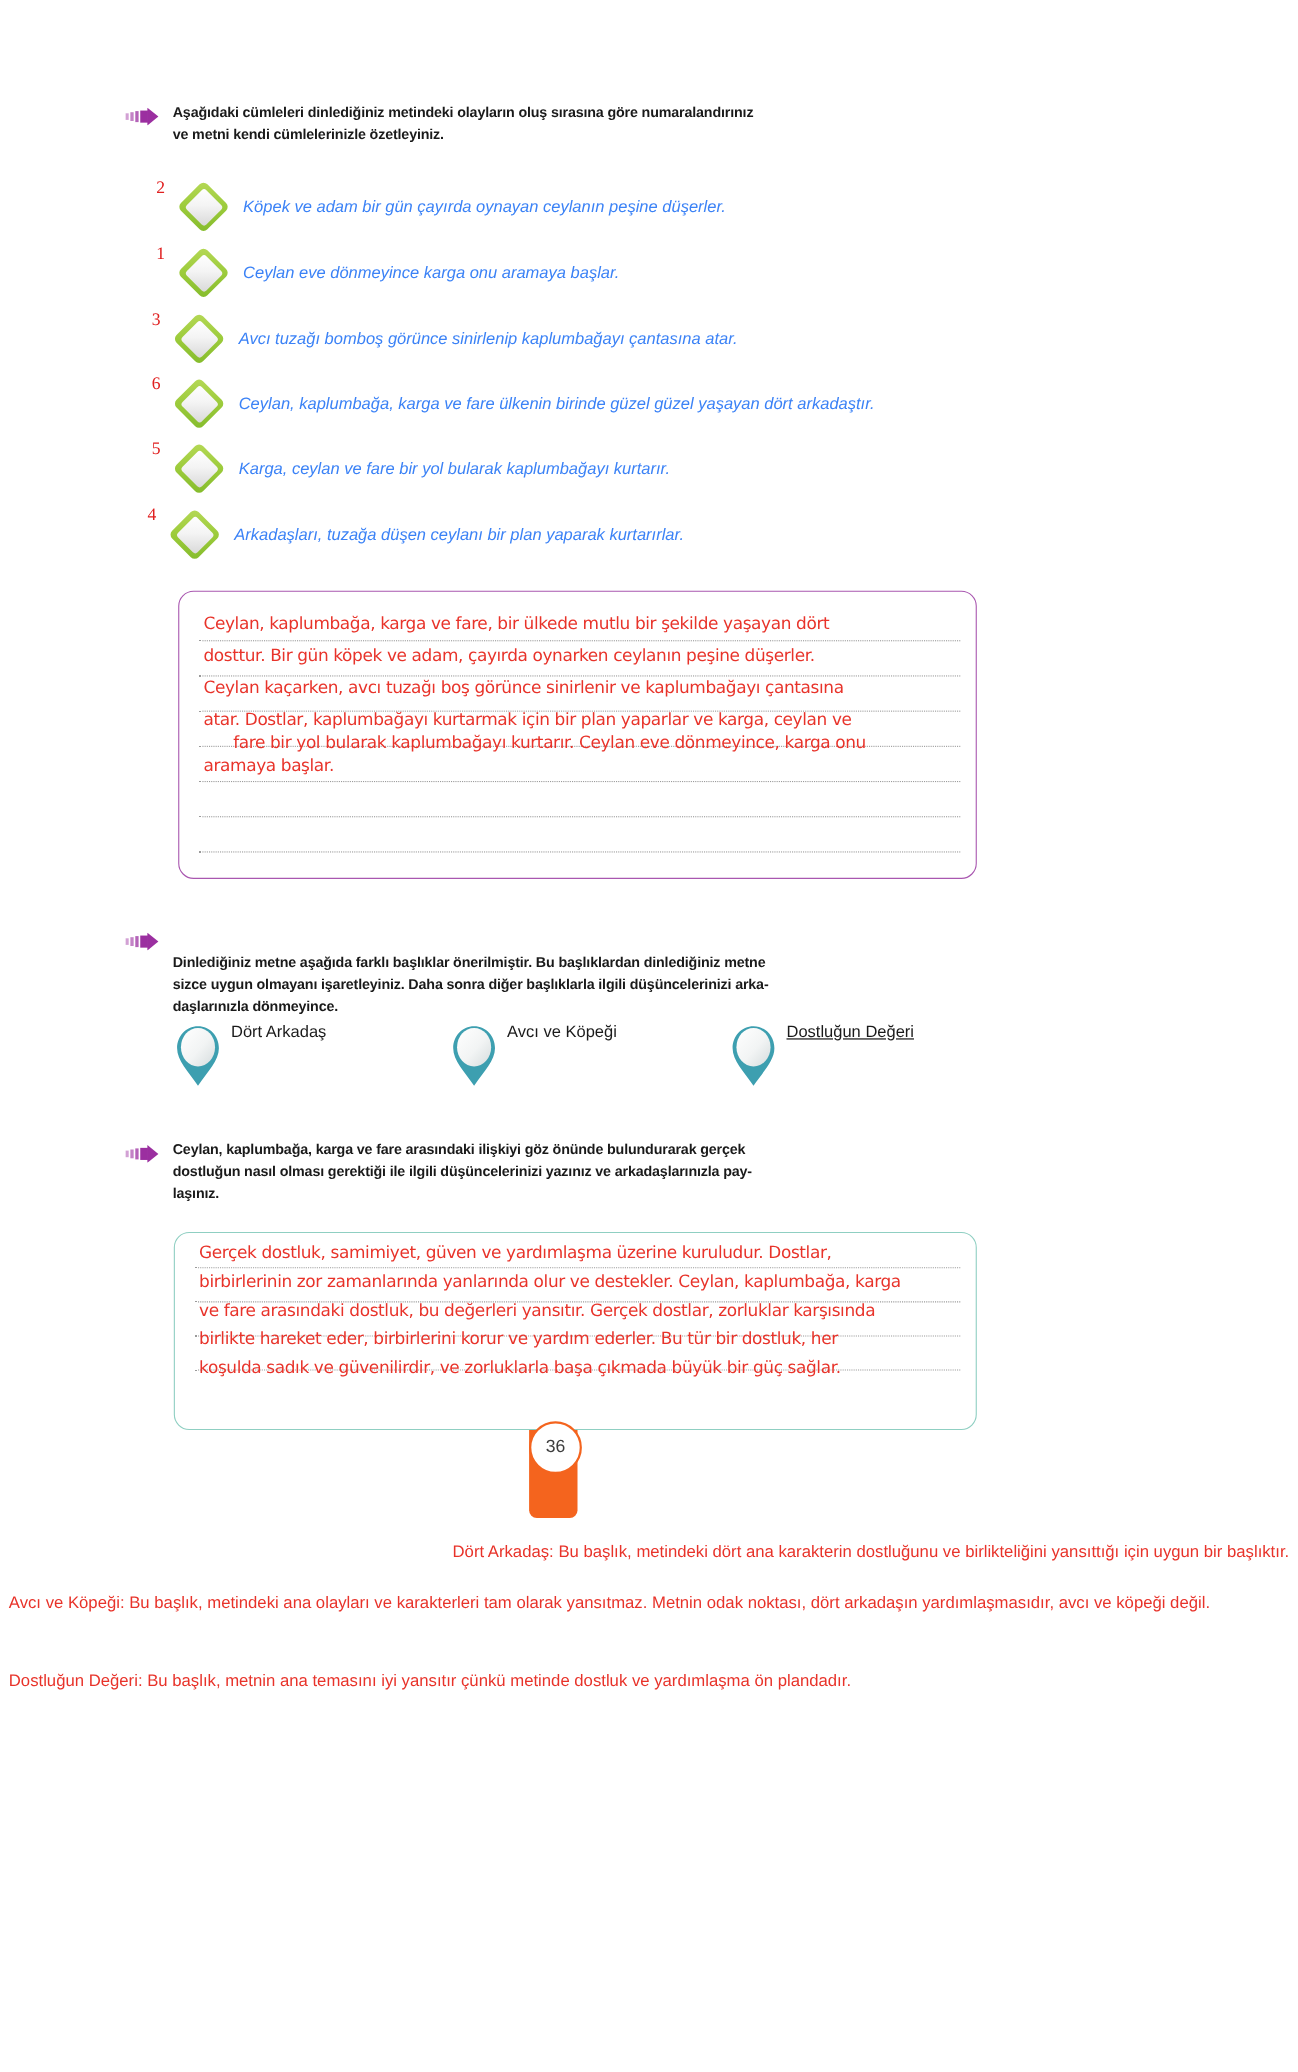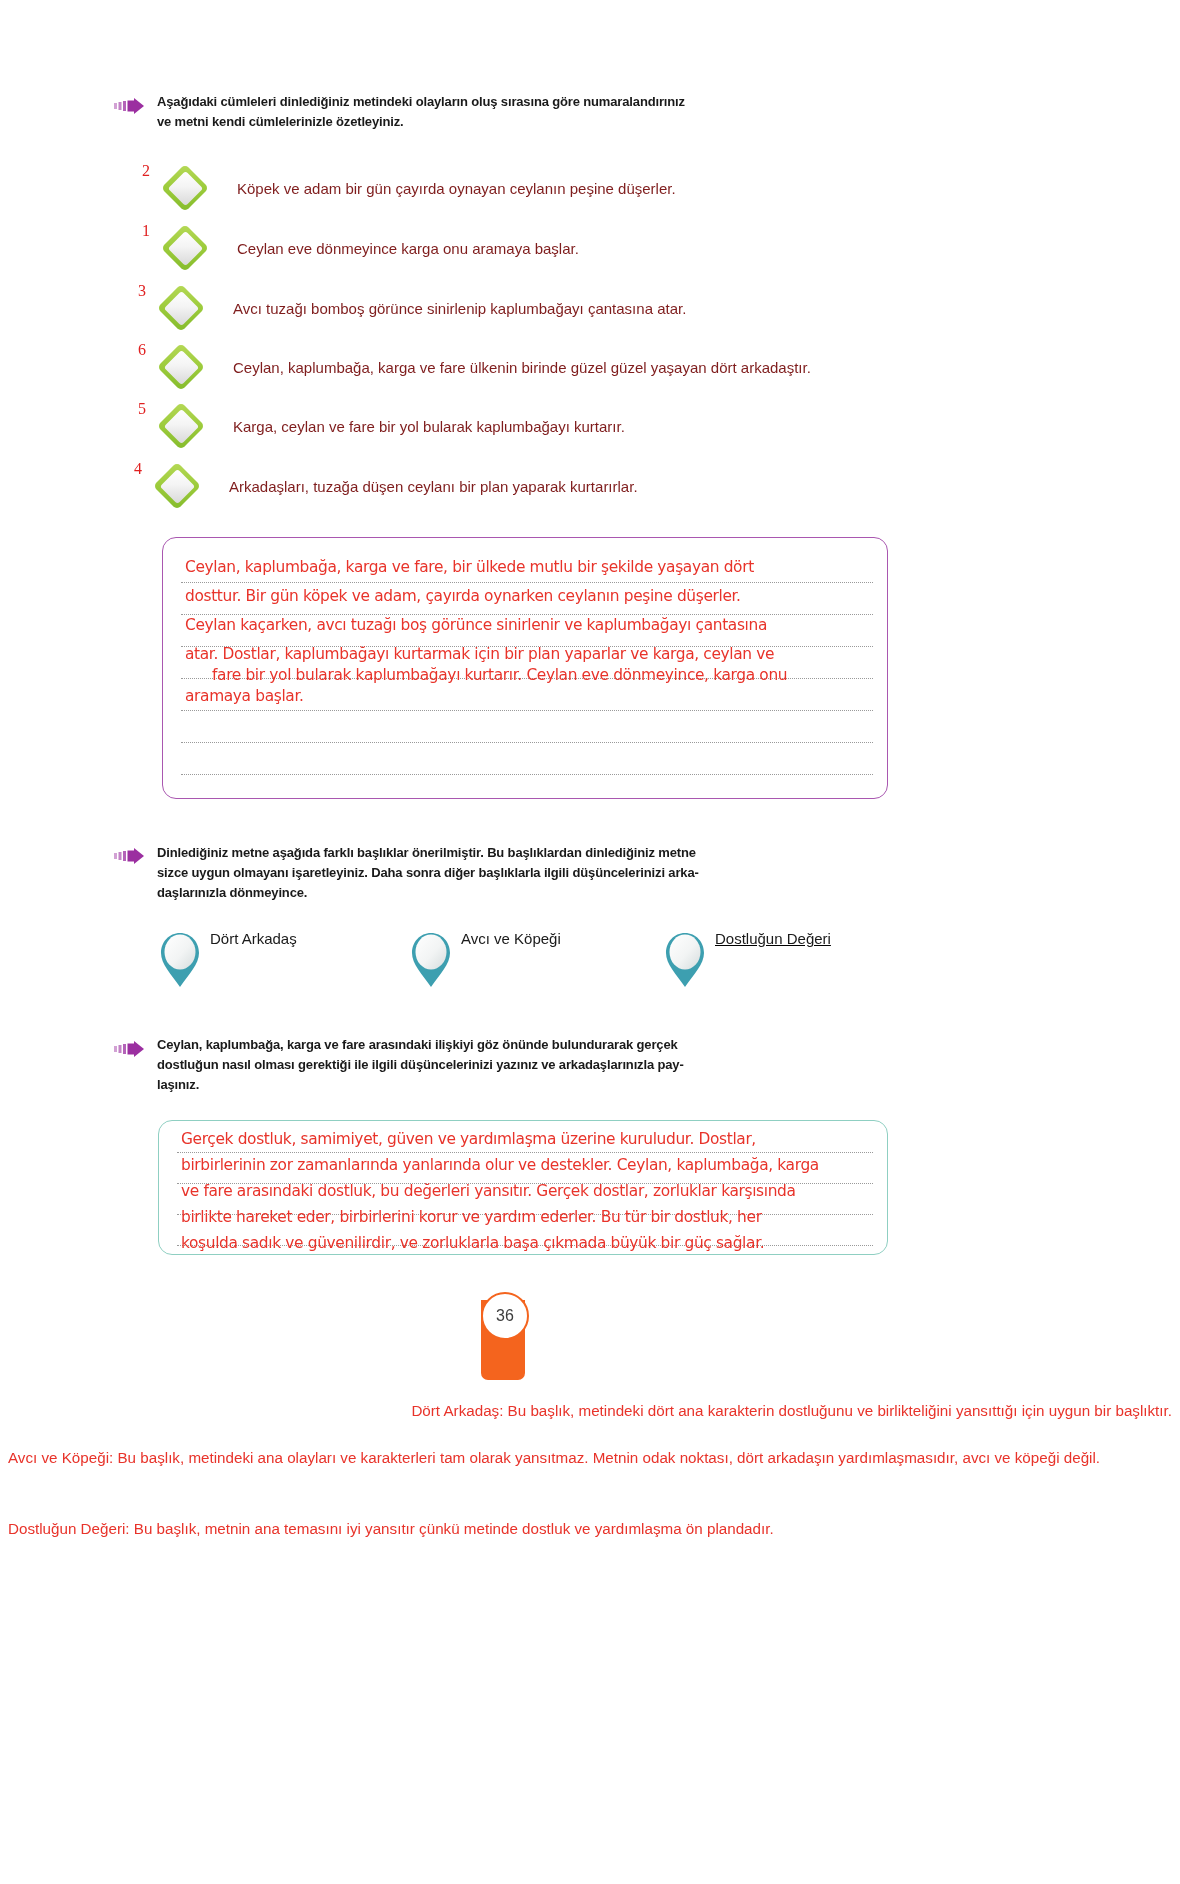--- a/index.html
+++ b/index.html
@@ -77,24 +77,25 @@
   .diamond .d-inner {
     position: absolute;
     left: 50%; top: 50%;
     width: 25px; height: 25px;
     margin: -12.5px 0 0 -12.5px;
     transform: rotate(45deg);
     border-radius: 3px;
     background: linear-gradient(135deg,#ffffff 0%,#f4f4f4 45%,#d8d8d8 100%);
   }
   .ordtext {
-    margin-left: 26px;
+    margin-left: 10px;
     font-size: 15px;
-    color: #7f1d1d;
+    color: #3b82f6;
     white-space: nowrap;
+    font-style: italic;
   }
 
   
   .answerbox {
     position: absolute;
     box-sizing: border-box;
     border-radius: 14px;
     background: #ffffff;
     overflow: hidden;
   }
@@ -272,21 +273,21 @@
 
   <div class="bullet" style="left:114px; top:847px;">
     <svg width="34" height="16" viewBox="0 0 34 16">
       <rect x="0" y="5" width="3" height="6" fill="#9b2fa0" opacity="0.45"></rect>
       <rect x="4.5" y="4" width="3" height="8" fill="#9b2fa0" opacity="0.6"></rect>
       <rect x="9" y="3" width="3" height="10" fill="#9b2fa0" opacity="0.75"></rect>
       <rect x="13.5" y="2.5" width="7" height="11" fill="#9b2fa0"></rect>
       <polygon points="20,0 30,8 20,16" fill="#9b2fa0"></polygon>
     </svg>
   </div>
-  <div class="instruction" style="left:157px; top:843px; width:745px;">
+  <div class="instruction" style="left:157px; top:865px; width:745px;">
     <div>Dinlediğiniz metne aşağıda farklı başlıklar önerilmiştir. Bu başlıklardan dinlediğiniz metne</div>
     <div>sizce uygun olmayanı işaretleyiniz. Daha sonra diğer başlıklarla ilgili düşüncelerinizi arka-</div>
     <div>daşlarınızla dönmeyince.</div>
   </div>
 
   <div class="pinrow" style="left:0; top:0;">
 
     <div class="pinopt" style="left:158px; top:930px;">
       <div class="pin">
         <svg width="44" height="62" viewBox="0 0 44 62">
@@ -348,21 +349,21 @@
       <rect x="13.5" y="2.5" width="7" height="11" fill="#9b2fa0"></rect>
       <polygon points="20,0 30,8 20,16" fill="#9b2fa0"></polygon>
     </svg>
   </div>
   <div class="instruction" style="left:157px; top:1035px; width:745px;">
     <div>Ceylan, kaplumbağa, karga ve fare arasındaki ilişkiyi göz önünde bulundurarak gerçek</div>
     <div>dostluğun nasıl olması gerektiği ile ilgili düşüncelerinizi yazınız ve arkadaşlarınızla pay-</div>
     <div>laşınız.</div>
   </div>
 
-  <div class="answerbox teal" style="left:158px; top:1120px; width:730px; height:135px;">
+  <div class="answerbox teal" style="left:158px; top:1120px; width:730px; height:180px;">
     <div class="lines">
       <div class="rule" style="top:31px;"></div>
       <div class="rule" style="top:62px;"></div>
       <div class="rule" style="top:93px;"></div>
       <div class="rule" style="top:124px;"></div>
     </div>
     <div class="handwrite">
       <div class="hw-line" style="top:9px;">Gerçek dostluk, samimiyet, güven ve yardımlaşma üzerine kuruludur. Dostlar,</div>
       <div class="hw-line" style="top:35px;">birbirlerinin zor zamanlarında yanlarında olur ve destekler. Ceylan, kaplumbağa, karga</div>
       <div class="hw-line" style="top:61px;">ve fare arasındaki dostluk, bu değerleri yansıtır. Gerçek dostlar, zorluklar karşısında</div>

